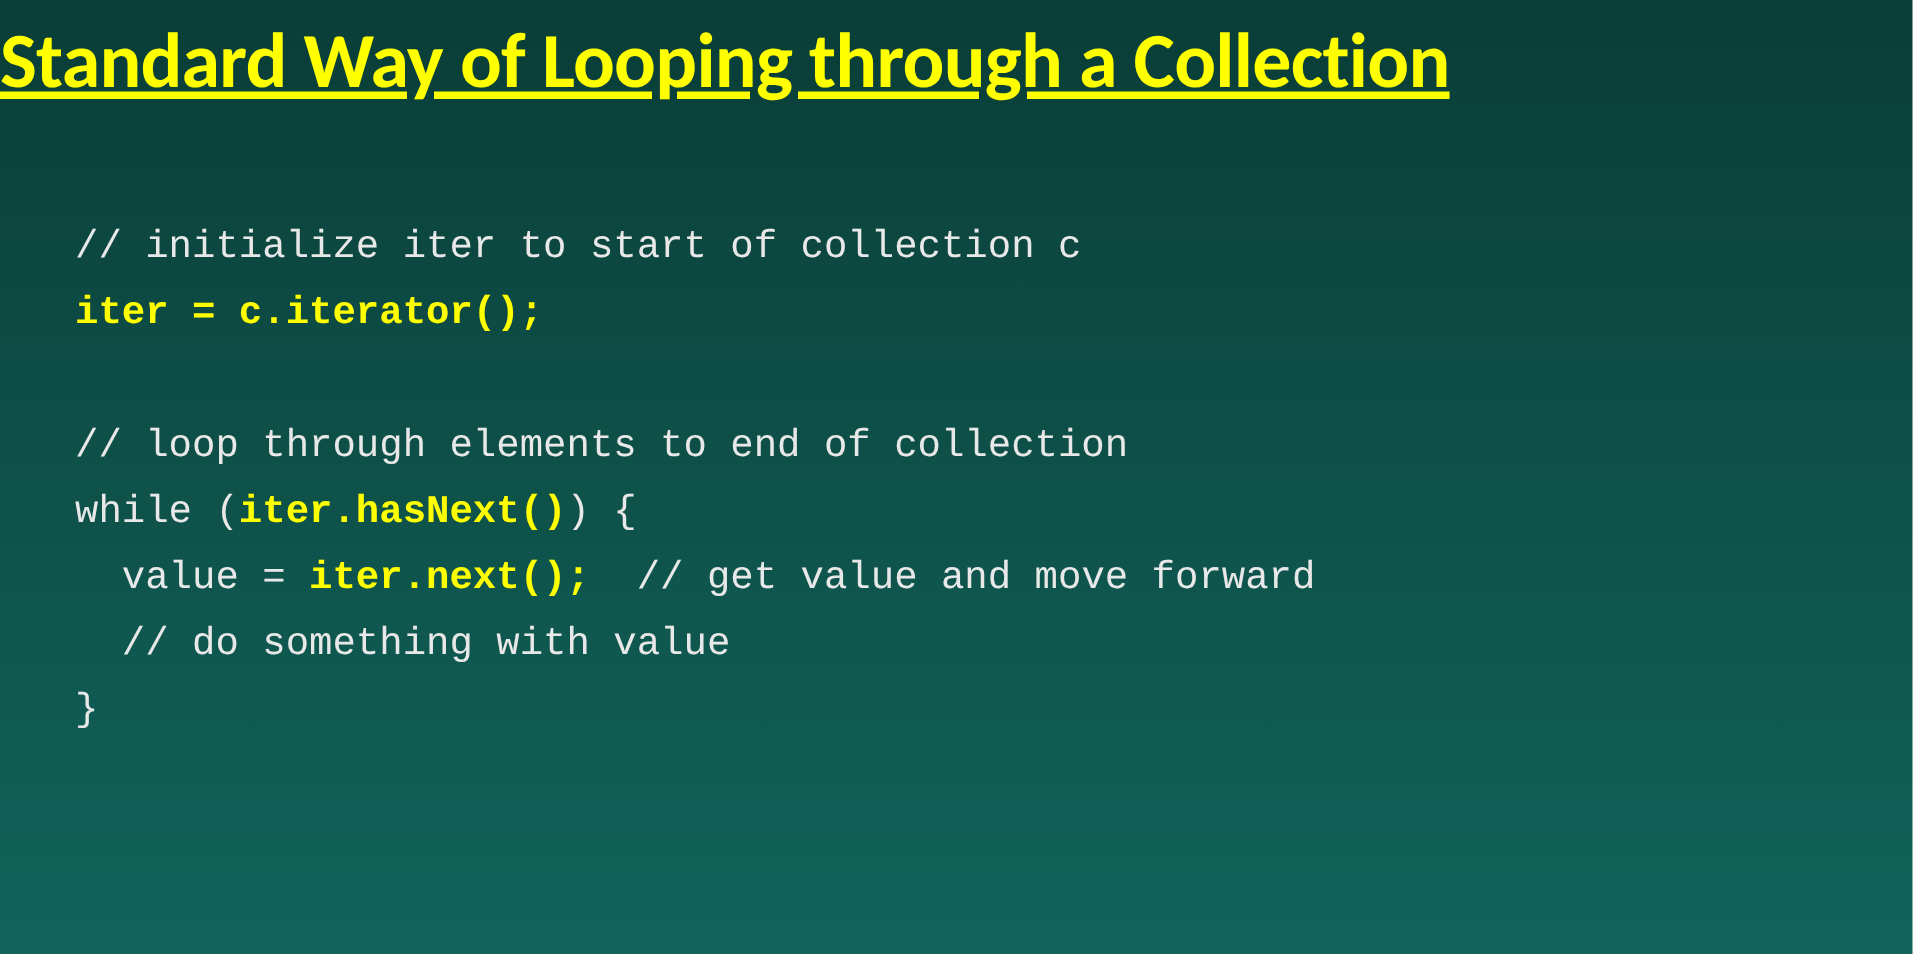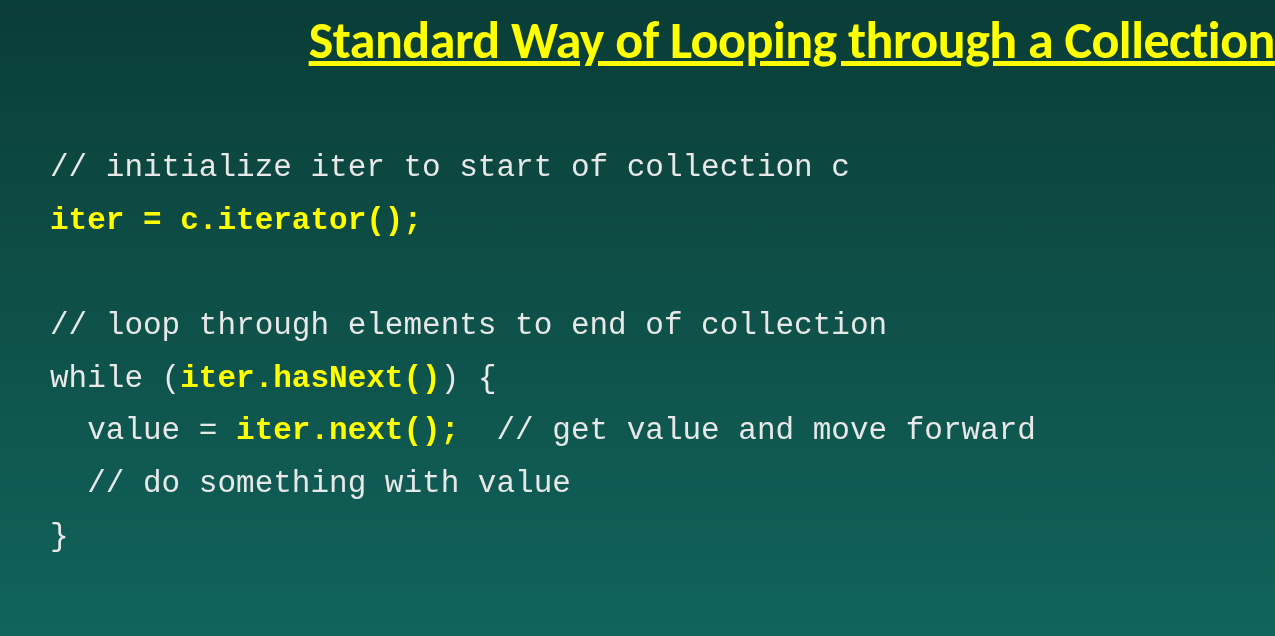--- a/index.html
+++ b/index.html
@@ -8,36 +8,36 @@
       box-sizing: border-box;
     }
     body {
       width: 1275px;
       height: 636px;
       background: linear-gradient(180deg, #0a3d37 0%, #0c4740 25%, #0e5149 50%, #0f5a52 75%, #11645a 100%);
       overflow: hidden;
     }
     .title-bar {
       width: 100%;
-      text-align: right;
+      text-align: left;
       padding-top: 8px;
       padding-bottom: 10px;
     }
     .title {
       font-family: Calibri, Arial, sans-serif;
       font-size: 52px;
       font-weight: bold;
       color: #ffff00;
       text-decoration: underline;
       letter-spacing: -0.5px;
     }
     .code-area {
       padding: 60px 54px 20px 50px;
       font-family: "Courier New", Courier, monospace;
-      font-size: 31px;
+      font-size: 26px;
       line-height: 1.7;
       color: #e8e8e8;
       white-space: pre;
     }
     .highlight {
       color: #ffff00;
       font-weight: bold;
     }
   </style>
 </head>

